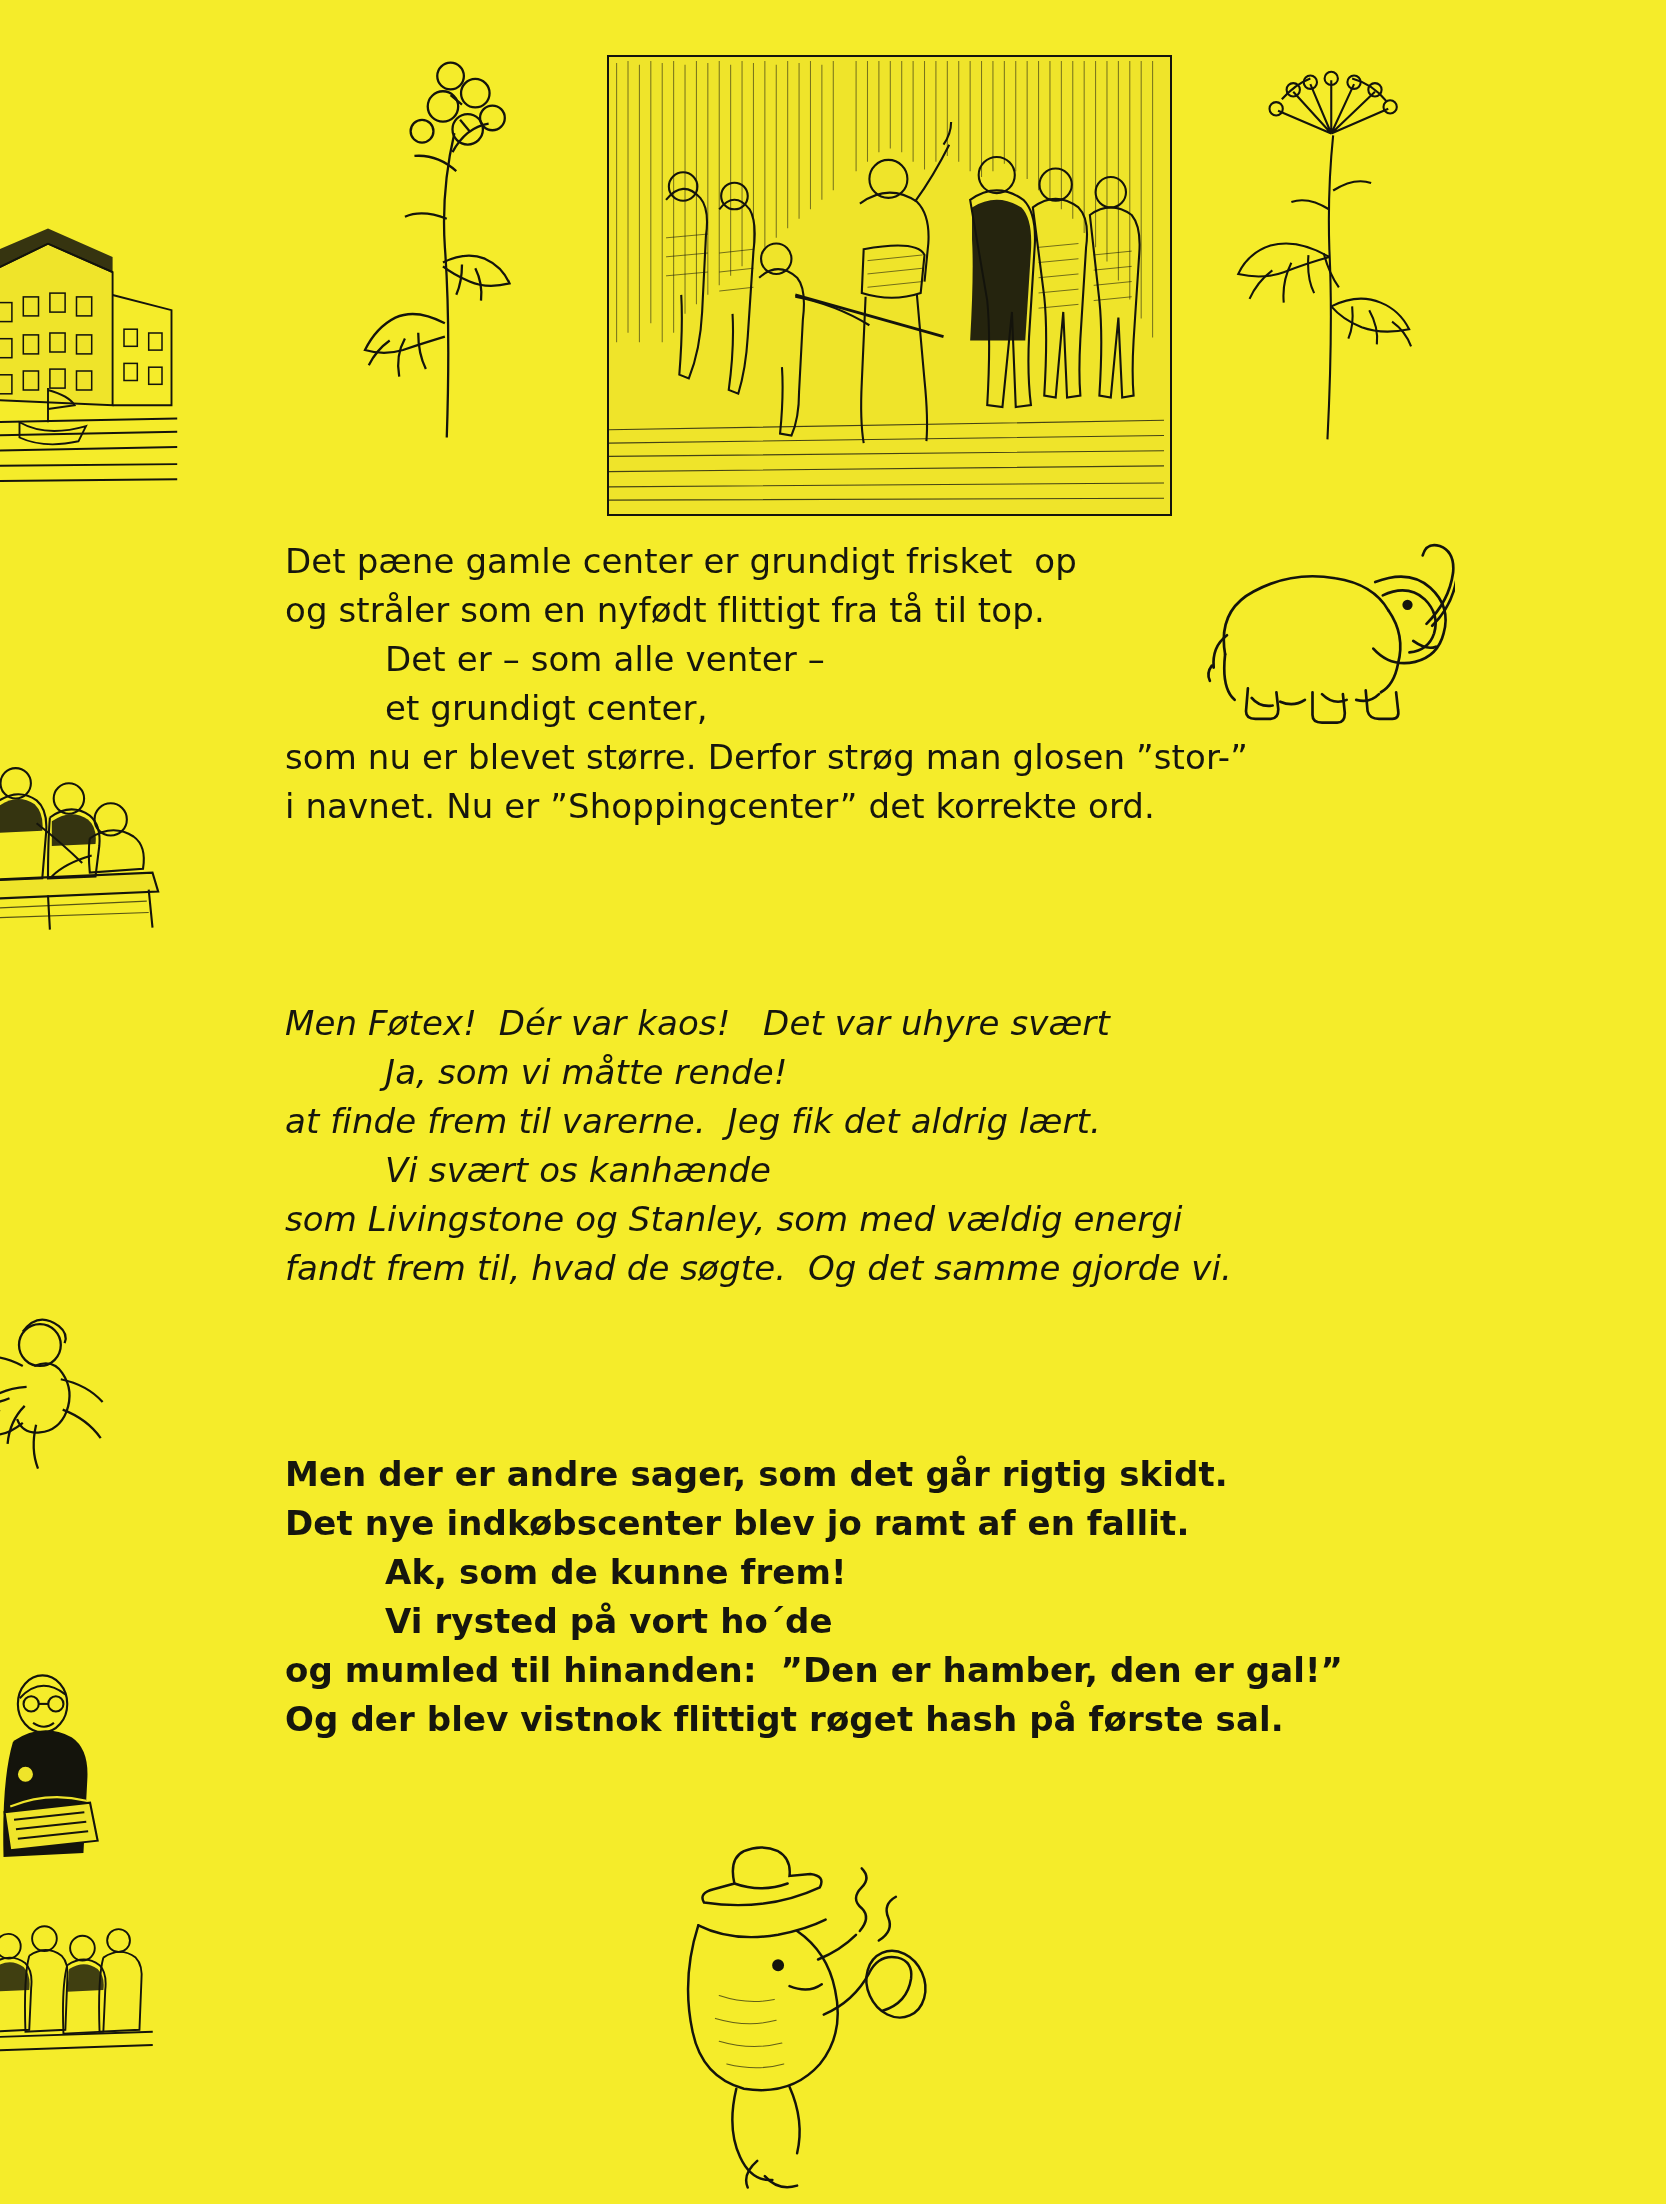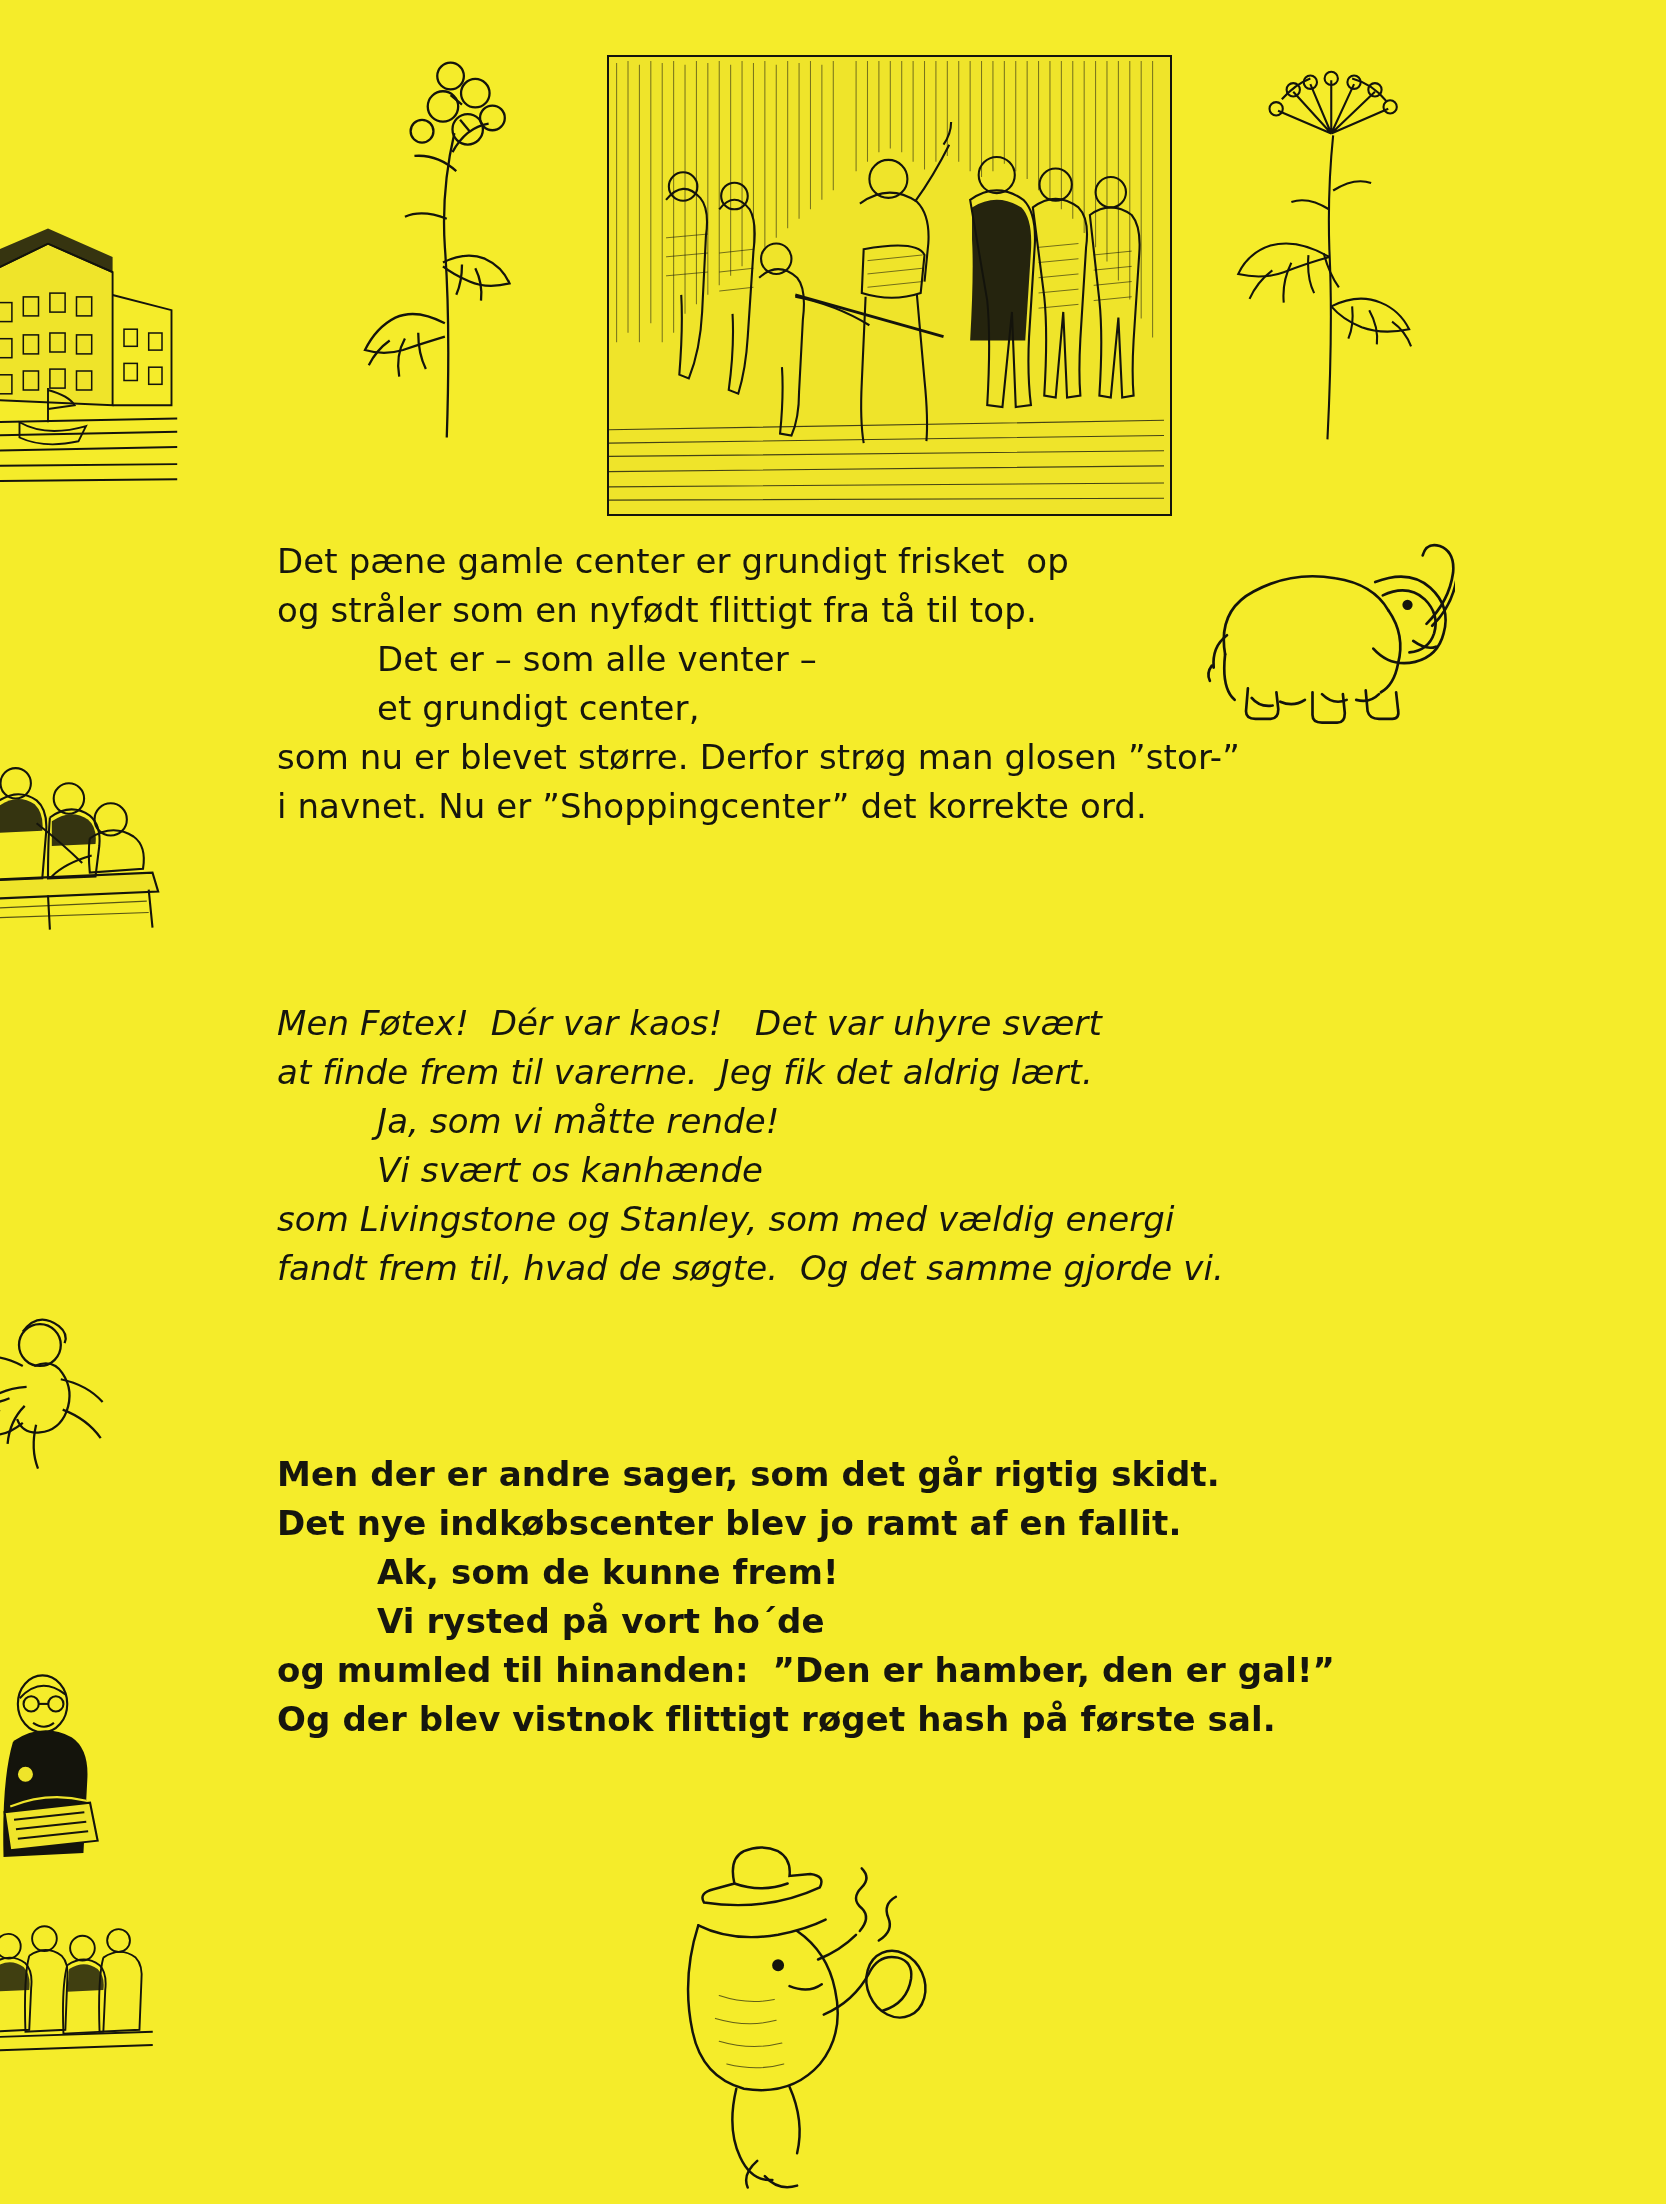--- a/index.html
+++ b/index.html
@@ -38,21 +38,21 @@
   
   #poem {
     position: absolute;
     left: 0;
     top: 0;
     width: 1666px;
     height: 2205px;
   }
   .stanza {
     position: absolute;
-    left: 277px;
+    left: 285px;
     width: 1255px;
   }
   .line {
     font-family: "DejaVu Sans", sans-serif;
     font-size: 34px;
     line-height: 49px;
     color: #16160e;
     white-space: pre;
     letter-spacing: 0.1px;
   }
@@ -355,22 +355,22 @@
       <div class="line">Det pæne gamle center er grundigt frisket  op</div>
       <div class="line">og stråler som en nyfødt flittigt fra tå til top.</div>
       <div class="line indent1">Det er – som alle venter –</div>
       <div class="line indent1">et grundigt center,</div>
       <div class="line">som nu er blevet større. Derfor strøg man glosen ”stor-”</div>
       <div class="line">i navnet. Nu er ”Shoppingcenter” det korrekte ord.</div>
     </div>
 
     <div class="stanza" id="stanza-2">
       <div class="line">Men Føtex!  Dér var kaos!   Det var uhyre svært</div>
+      <div class="line indent1">Ja, som vi måtte rende!</div>
       <div class="line">at finde frem til varerne.  Jeg fik det aldrig lært.</div>
-      <div class="line indent1">Ja, som vi måtte rende!</div>
       <div class="line indent1">Vi svært os kanhænde</div>
       <div class="line">som Livingstone og Stanley, som med vældig energi</div>
       <div class="line">fandt frem til, hvad de søgte.  Og det samme gjorde vi.</div>
     </div>
 
     <div class="stanza" id="stanza-3">
       <div class="line">Men der er andre sager, som det går rigtig skidt.</div>
       <div class="line">Det nye indkøbscenter blev jo ramt af en fallit.</div>
       <div class="line indent1">Ak, som de kunne frem!</div>
       <div class="line indent1">Vi rysted på vort ho´de</div>

